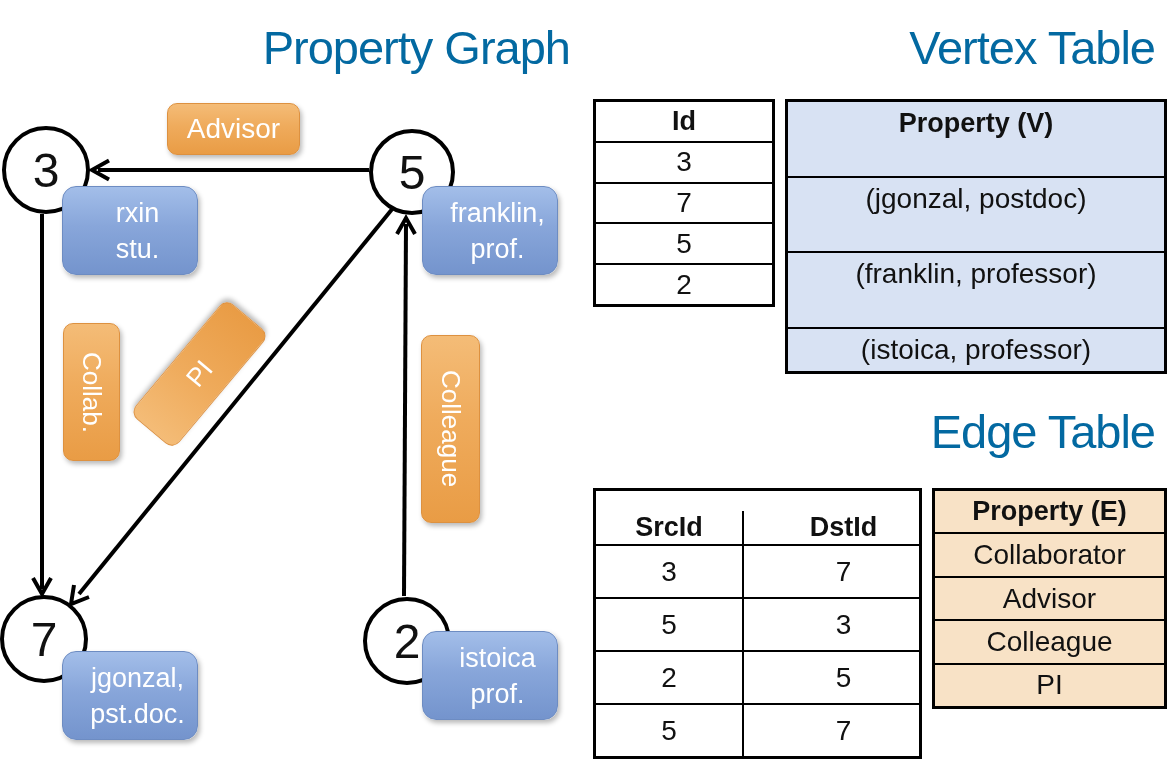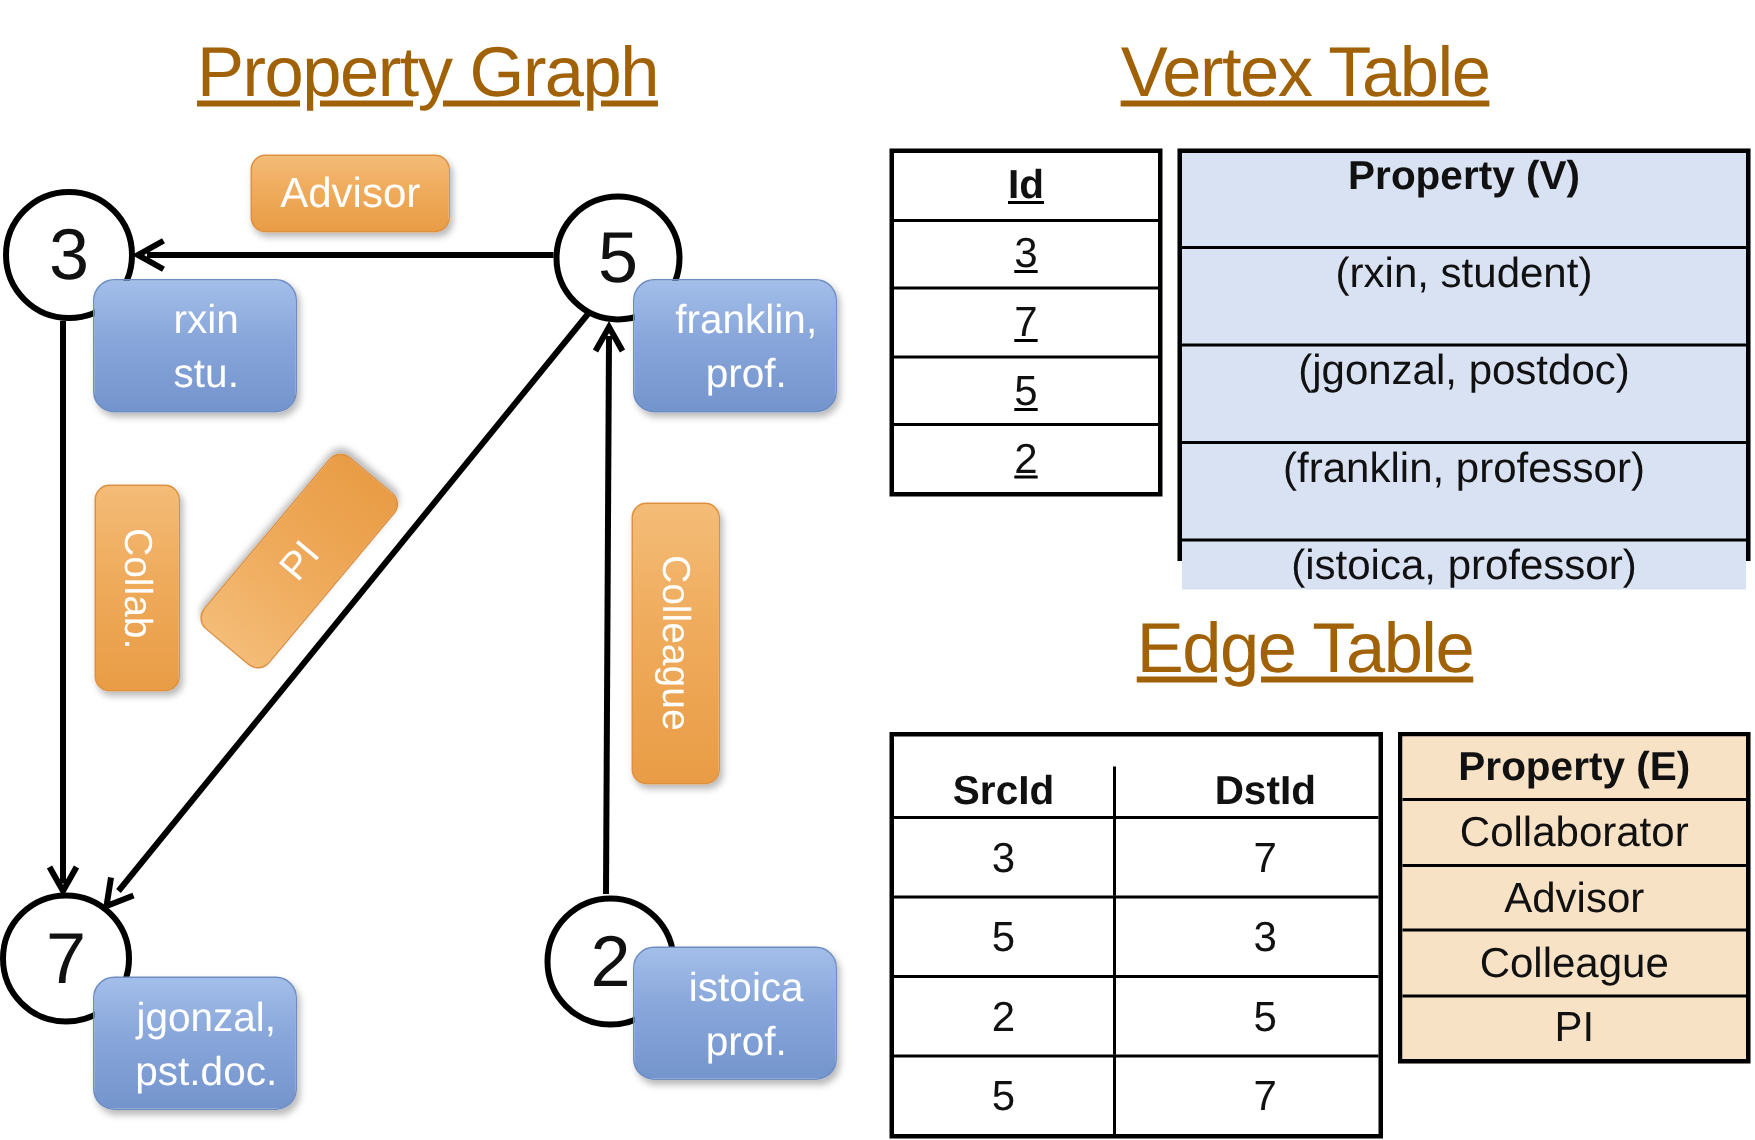--- a/index.html
+++ b/index.html
@@ -1,22 +1,22 @@
 <!DOCTYPE html>
 <html><head>
 <meta charset="utf-8">
 <style>
   html,body { margin:0; padding:0; background:#ffffff; }
   #canvas {
     position:relative; width:1170px; height:760px; background:#ffffff;
     font-family:"Liberation Sans", sans-serif; overflow:hidden;
   }
   .title {
-    position:absolute; text-align:center; color:#a16207;
-    font-size:47px; letter-spacing:-1px; white-space:nowrap;text-decoration:underline;
+    position:absolute; text-align:right; color:#0369a1;
+    font-size:47px; letter-spacing:-1px; white-space:nowrap;
   }
   
   .node {
     position:absolute; box-sizing:border-box; background:#ffffff;
     border:4px solid #000; border-radius:50%;
     display:flex; align-items:center; justify-content:center; z-index:1;
   }
   .node span { font-size:48px; color:#111; }
   
   #edges { position:absolute; left:0; top:0; z-index:2; }
@@ -124,31 +124,30 @@
   </div>
   <div class="pill pill-v" style="left:171px; top:299px; width:57px; height:150px; transform:rotate(-140deg);">
     <span>PI</span>
   </div>
   <div class="pill pill-v" style="left:421px; top:335px; width:59px; height:188px;">
     <span>Colleague</span>
   </div>
 
   <div class="title" style="left:585px; top:20px; width:570px;">Vertex Table</div>
 
-  <div class="tbl" style="left:593px; top:99px; width:182px; height:232px;text-decoration:underline;">
+  <div class="tbl" style="left:593px; top:99px; width:182px; height:208px;">
     <div class="cell hdr">Id</div>
     <div class="cell">3</div>
     <div class="cell">7</div>
     <div class="cell">5</div>
     <div class="cell">2</div>
   </div>
 
   <div class="tbl fill-v" style="left:785px; top:99px; width:382px; height:275px;gap:31px;">
     <div class="cell hdr fill-v">Property (V)</div>
-    <div class="cell fill-v">(rxin, student)</div>
     <div class="cell fill-v">(jgonzal, postdoc)</div>
     <div class="cell fill-v">(franklin, professor)</div>
     <div class="cell fill-v">(istoica, professor)</div>
   </div>
 
   <div class="title" style="left:585px; top:404px; width:570px;">Edge Table</div>
 
   <div class="tbl-grid" style="left:593px; top:488px; width:329px; height:271px; grid-auto-rows:1fr;">
     <div class="cell hdr r0">SrcId</div>
     <div class="cell hdr r0 c1">DstId</div>

